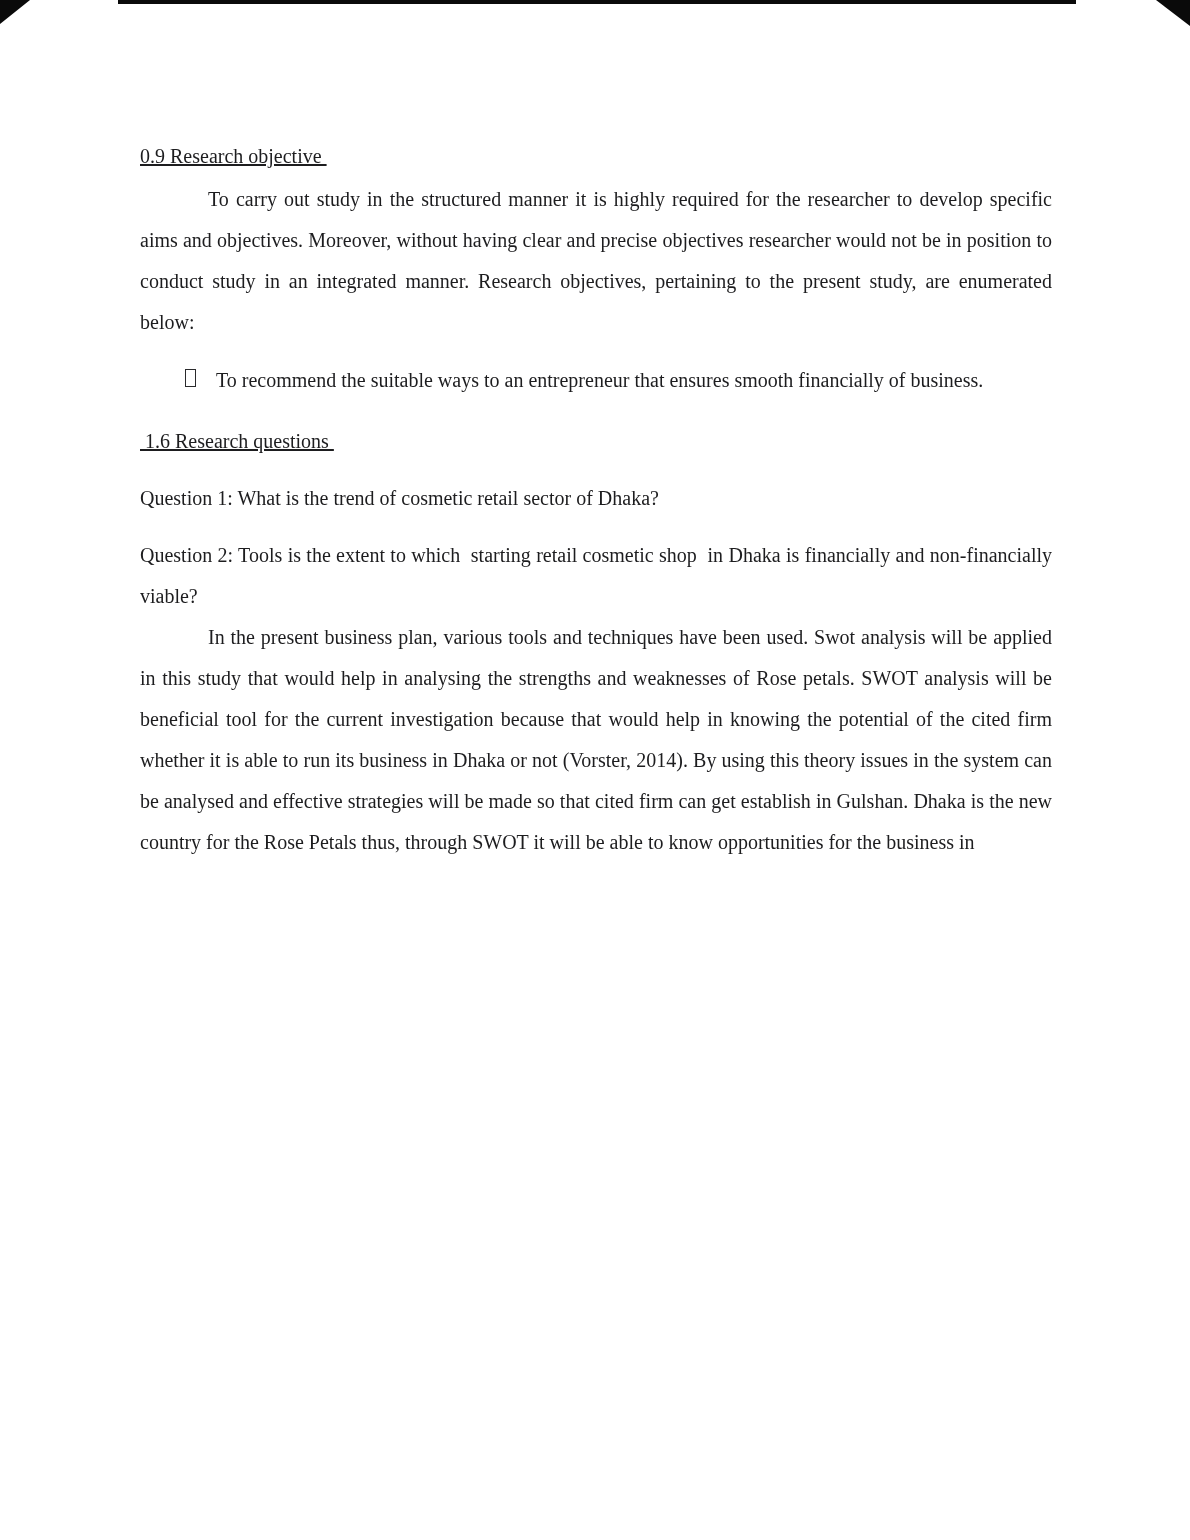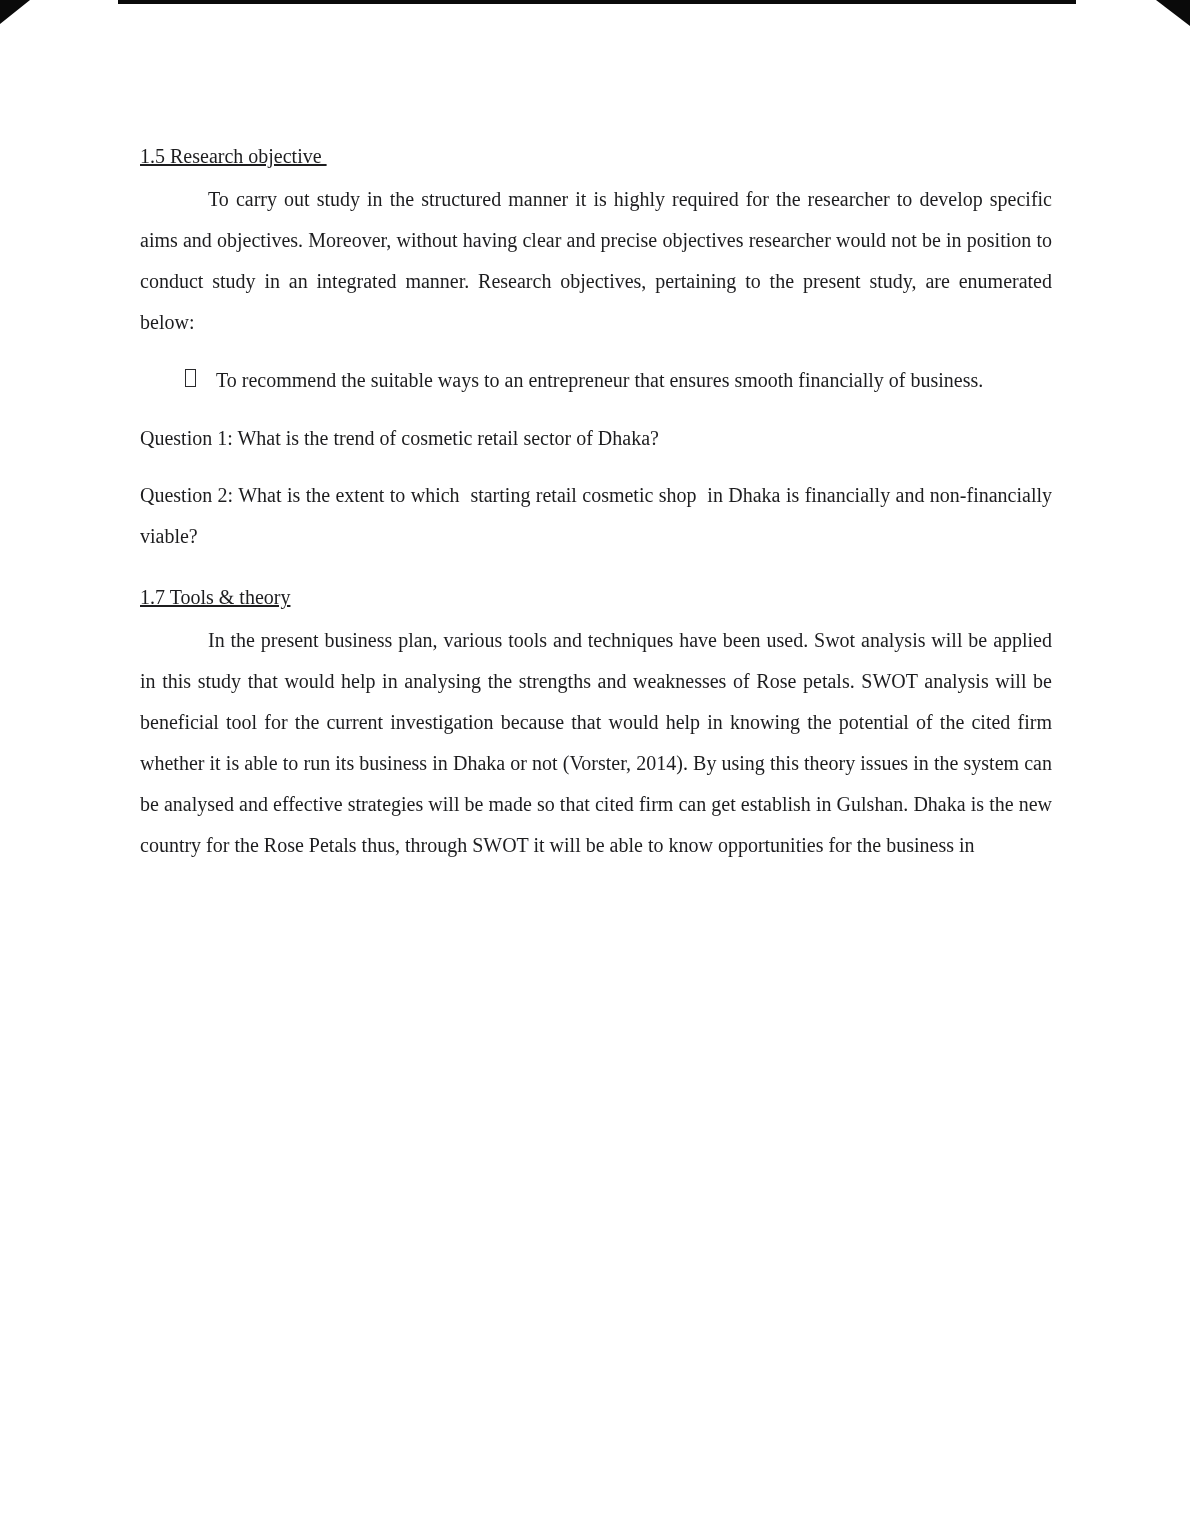--- a/index.html
+++ b/index.html
@@ -86,37 +86,37 @@
 <body>
 
 <div class="page">
 
   <div class="artifact-line"></div>
   <div class="artifact-corner-left"></div>
   <div class="artifact-corner-right"></div>
 
   <div class="content">
 
-    <div class="heading">1.5 Research objective </div>
+    <div class="heading">0.9 Research objective </div>
     <p class="body-par">To carry out study in the structured manner it is highly required for the researcher to develop specific aims and objectives. Moreover, without having clear and precise objectives researcher would not be in position to conduct study in an integrated manner. Research objectives, pertaining to the present study, are enumerated below:</p>
 
     <div class="bullet-list">
       <div class="bullet-item">
         <span class="bullet-glyph"></span>
       </div>
       <div class="bullet-item">
         <span class="bullet-glyph"></span>
       </div>
       <div class="bullet-item">
         <span class="bullet-glyph"></span>
         <span>To recommend the suitable ways to an entrepreneur that ensures smooth financially of business.</span>
       </div>
     </div>
 
+    <div class="heading heading-gap"> 1.6 Research questions </div>
 
     <p class="question">Question 1: What is the trend of cosmetic retail sector of Dhaka?</p>
-    <p class="question">Question 2: What is the extent to which  starting retail cosmetic shop  in Dhaka is financially and non-financially viable?</p>
+    <p class="question">Question 2: Tools is the extent to which  starting retail cosmetic shop  in Dhaka is financially and non-financially viable?</p>
 
-    <div class="heading heading-gap">1.7 Tools &amp; theory</div>
     <p class="body-par">In the present business plan, various tools and techniques have been used. Swot analysis will be applied in this study that would help in analysing the strengths and weaknesses of Rose petals. SWOT analysis will be beneficial tool for the current investigation because that would help in knowing the potential of the cited firm whether it is able to run its business in Dhaka or not (Vorster, 2014). By using this theory issues in the system can be analysed and effective strategies will be made so that cited firm can get establish in  Gulshan. Dhaka is the new country for the Rose Petals thus, through SWOT it will be able to know opportunities for the business in</p>
 
   </div>
 </div>
 
 </body></html>

